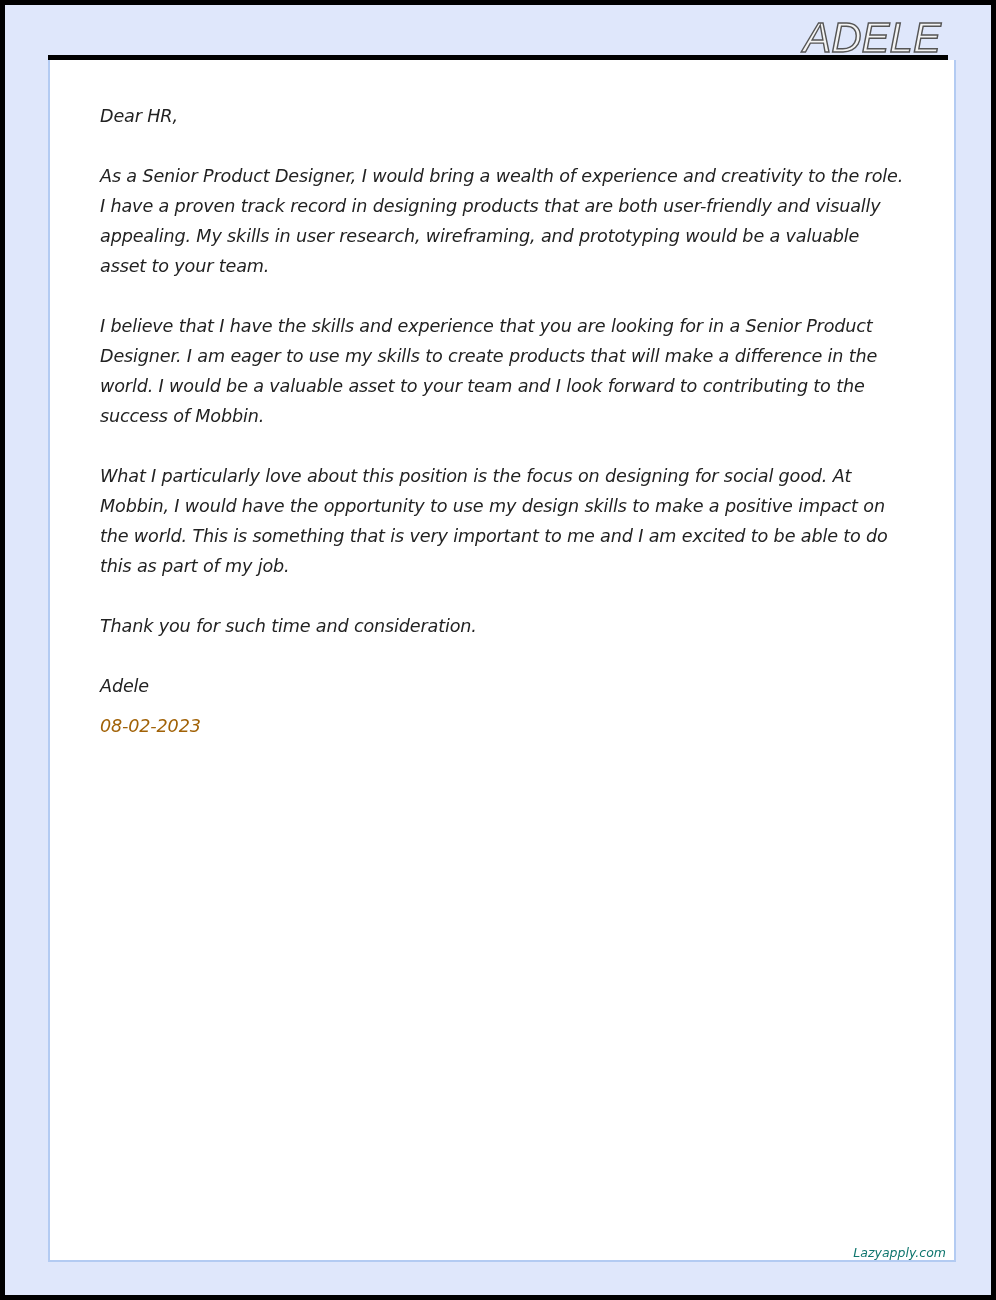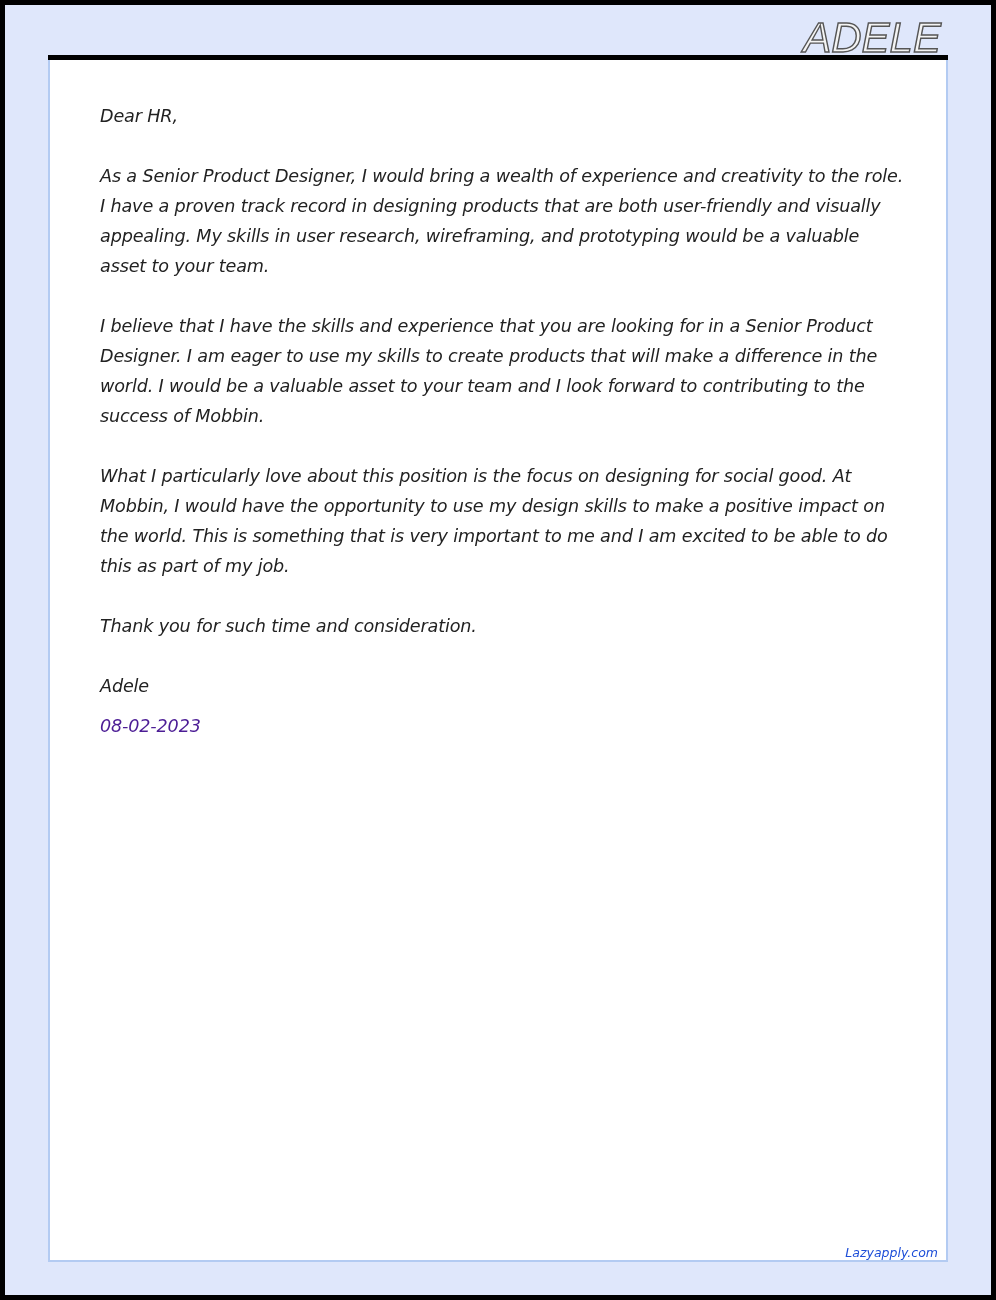--- a/index.html
+++ b/index.html
@@ -35,43 +35,44 @@
     background: #000;
   }
   .card {
     position: absolute;
     left: 43px; top: 55px;
     width: 896px; height: 1200px;
     background: #fff;
     border-left: 2px solid #b3cbf2;
     border-right: 2px solid #b3cbf2;
     border-bottom: 2px solid #b3cbf2;
+    padding-left: 8px;
   }
   .letter {
     position: absolute;
     left: 50px; top: 41px;
     width: 810px;
     font-family: "DejaVu Sans", sans-serif;
     font-size: 17.6px;
     line-height: 30px;
     color: #222;
     letter-spacing: -0.15px;
   }
   .letter p { margin: 0 0 30px 0; }
   .letter p.sign { margin-bottom: 10px; }
   .date {
-    color: #4c1d95;
+    color: #a16207;
     margin: 0;
   }
   .footer {
     position: absolute;
     right: 8px; bottom: 0px;
     font-family: "DejaVu Sans", sans-serif;
     font-size: 12.5px;
-    color: #1d4ed8;
+    color: #0f766e;
   }
 </style>
 </head>
 <body>
 
 <div class="frame">
   <div class="brand">ADELE</div>
   <div class="topbar"></div>
   <div class="card">
     <div class="letter">

